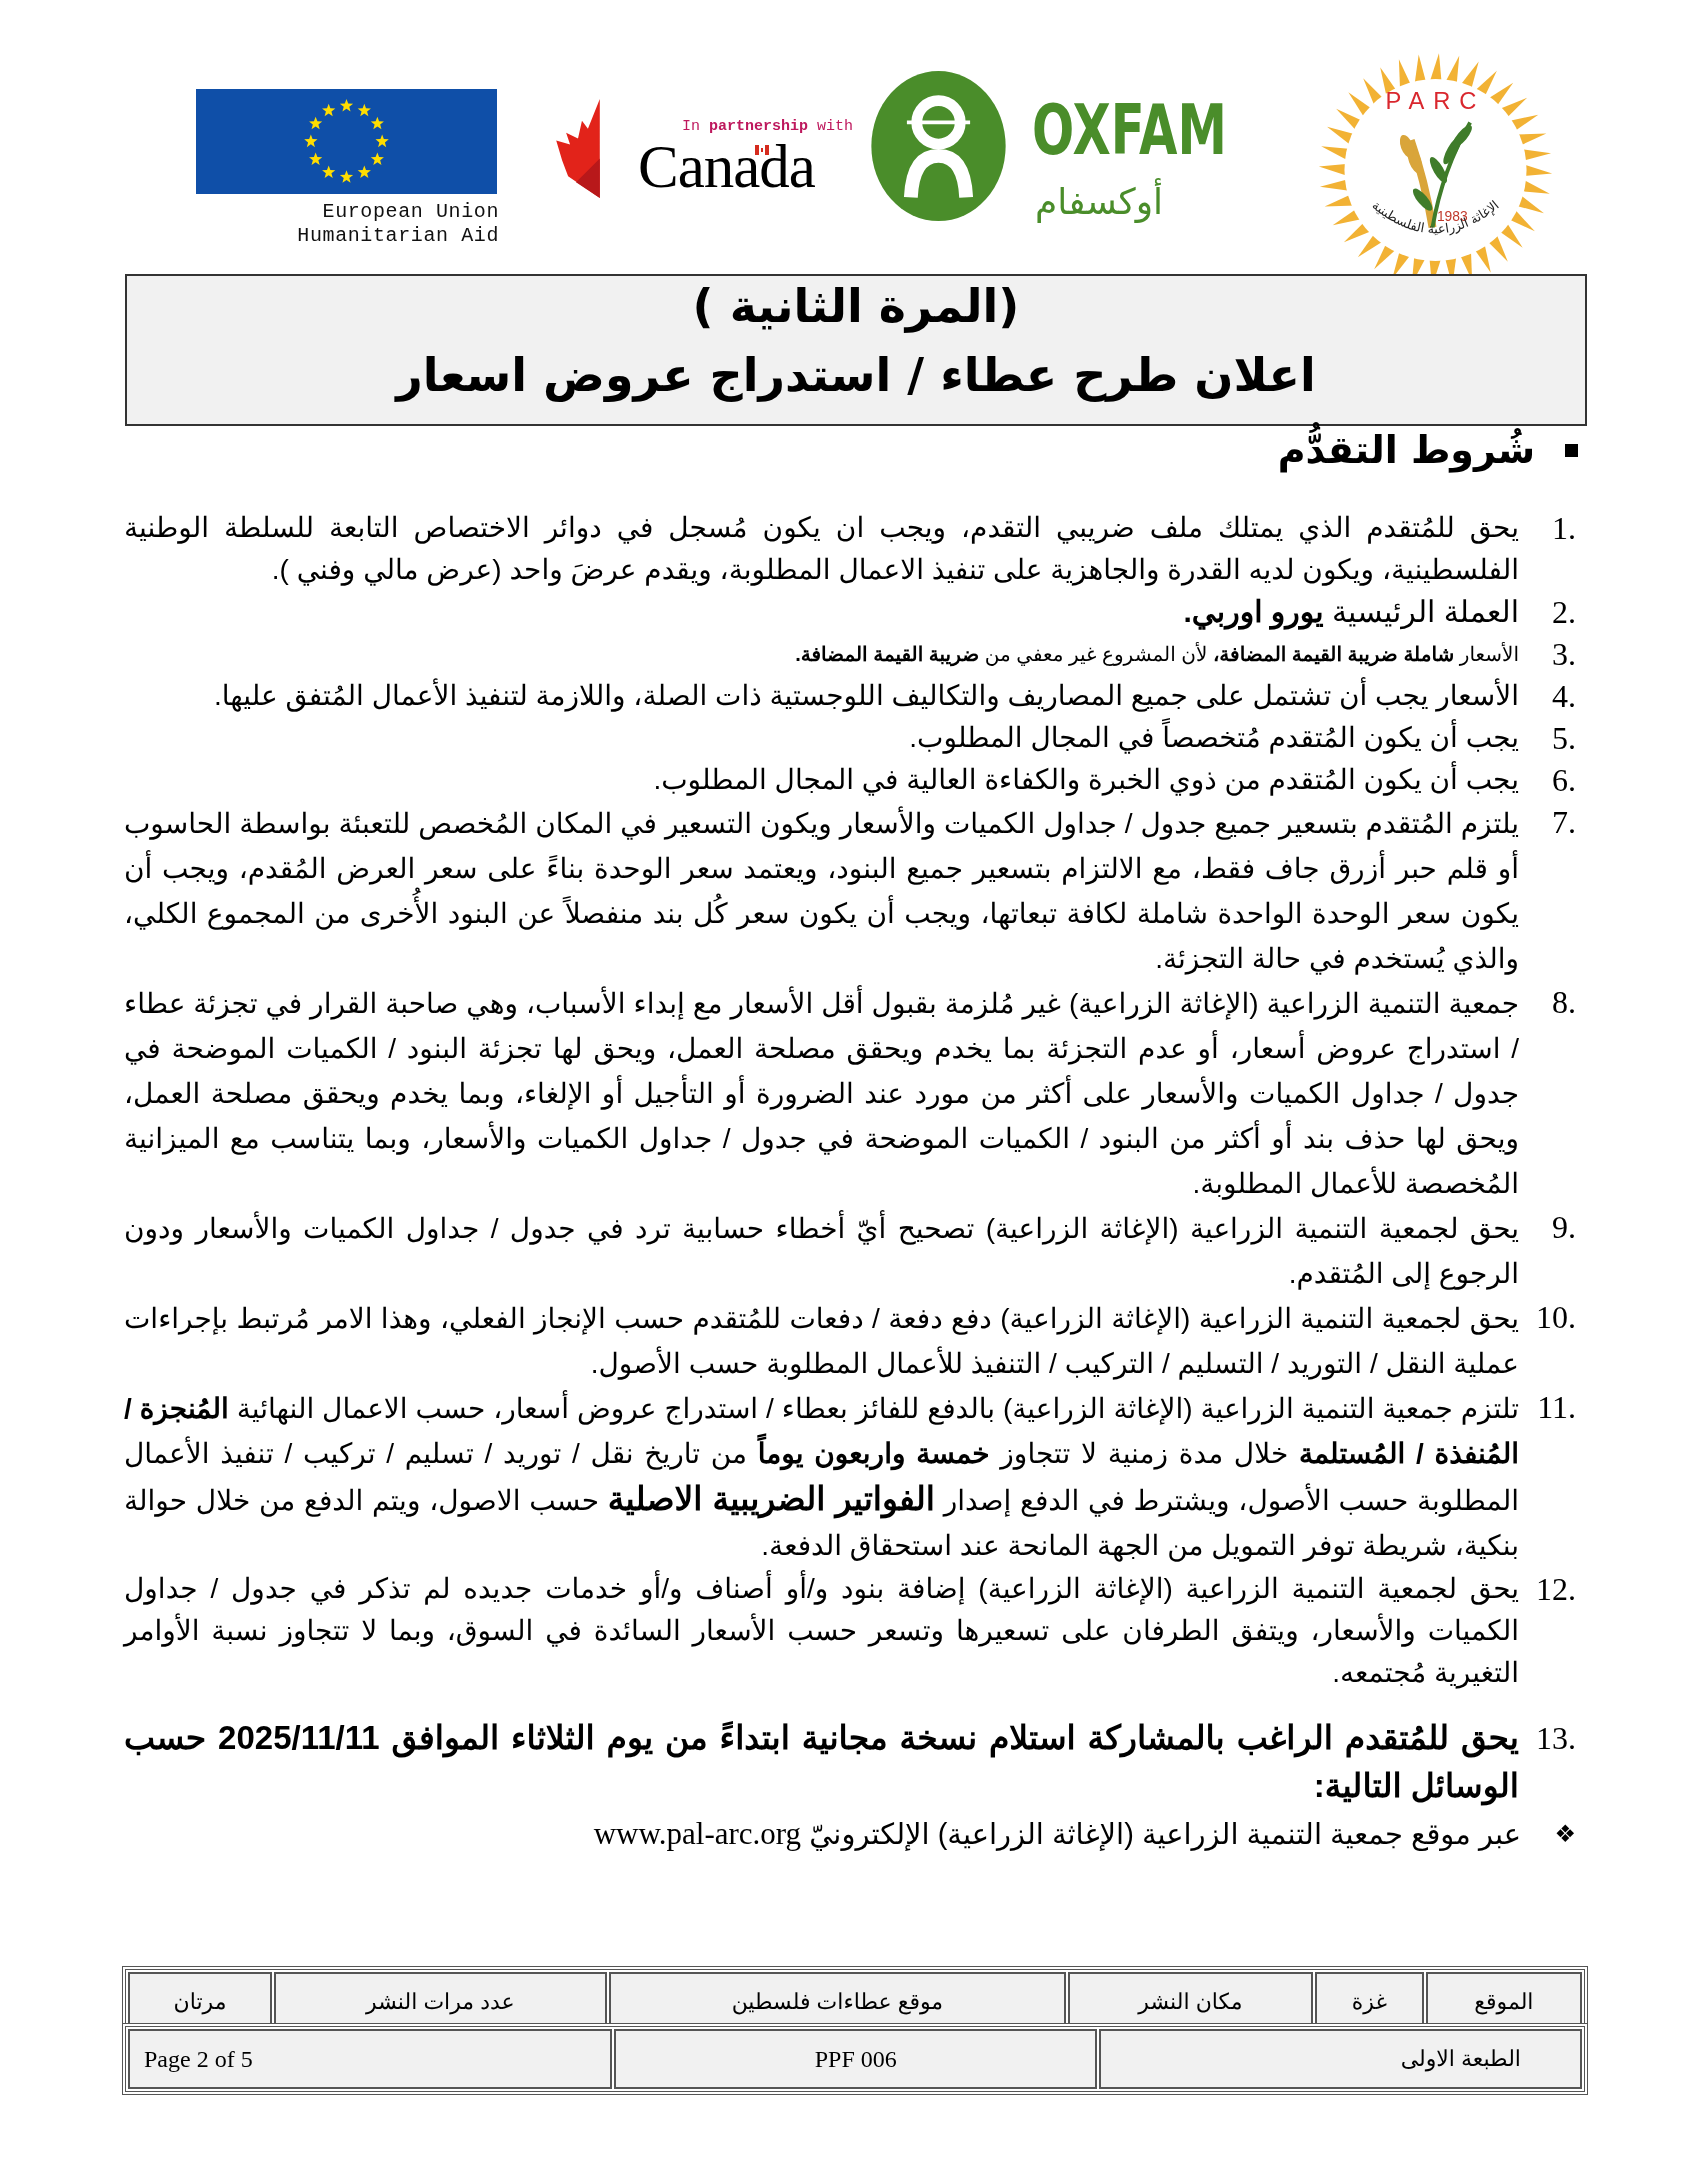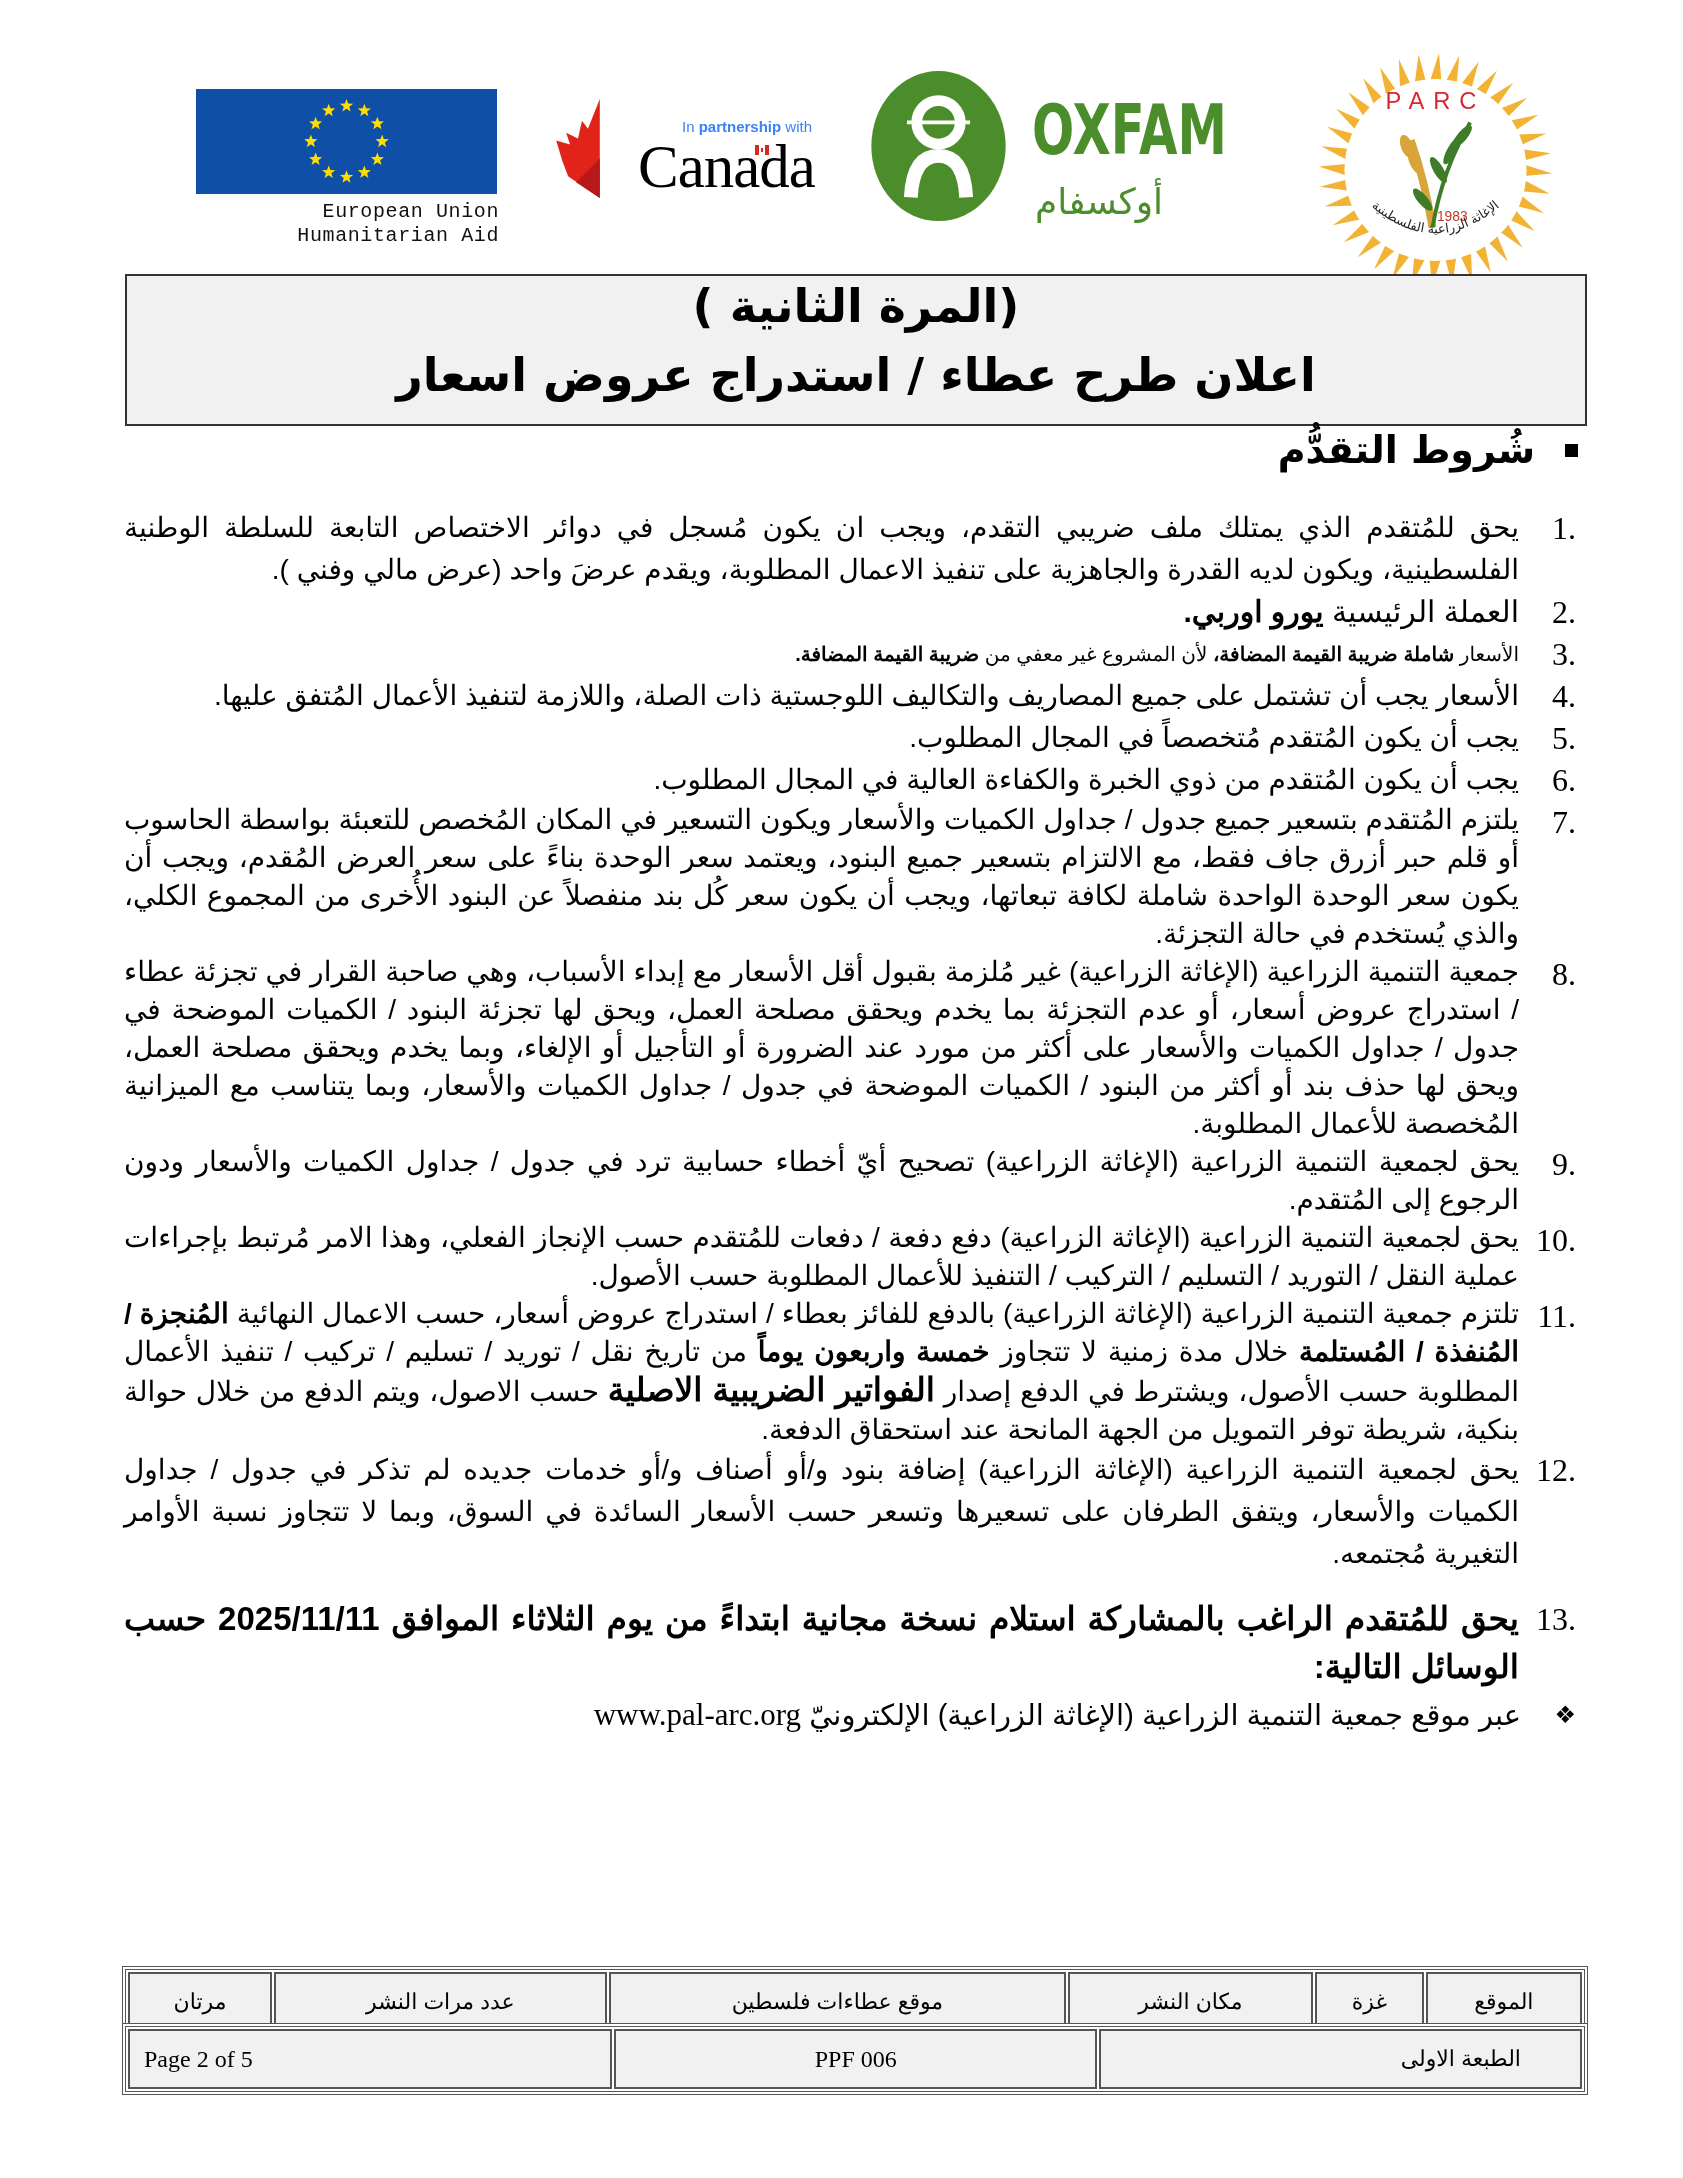--- a/index.html
+++ b/index.html
@@ -9,21 +9,21 @@
   
   .logo { position:absolute; }
   #eu-logo { left:196px; top:89px; width:303px; }
   #eu-flag { width:301px; height:105px; background:#0f4fa8; position:relative; }
   #eu-flag svg { position:absolute; left:0; top:0; }
   #eu-caption { text-align:right; font-family:Liberation Mono, monospace; font-size:20px;
                 line-height:24px; margin-top:6px; letter-spacing:0.6px; color:#111; }
 
   #canada-logo { left:556px; top:99px; width:297px; height:109px; }
   #canada-leaf { position:absolute; left:0; top:0; }
-  #canada-partner { position:absolute; left:126px; top:19px; font-size:15px; color:#3b82f6; white-space:nowrap; }
+  #canada-partner { position:absolute; left:126px; top:19px; font-size:15px; color:#be185d; white-space:nowrap;font-family:Liberation Mono, monospace; }
   #canada-partner b { font-weight:bold; }
   #canada-word { position:absolute; left:82px; top:33px; font-family:"Liberation Serif",serif;
                  font-size:61px; line-height:69px; letter-spacing:-1px; }
   #canada-flag { position:absolute; left:199px; top:46px; width:14px; height:10px; }
 
   #oxfam-logo { left:869px; top:71px; width:376px; height:158px; }
   #oxfam-circle { position:absolute; left:0; top:0; }
   #oxfam-word { position:absolute; left:163px; top:20px; font-family:"DejaVu Sans",sans-serif;
                 font-weight:bold; font-size:69px; color:#4a8d2a; letter-spacing:0px;
                 transform:scaleX(0.72); transform-origin:left top; line-height:79px; }
@@ -51,21 +51,21 @@
   .term-num { width:63px; flex:0 0 63px; font-family:"Liberation Serif",serif; font-size:32px;
               line-height:42px; text-align:right; direction:ltr; padding-right:8px; box-sizing:border-box; }
   .term-text { flex:1; font-family:"Liberation Sans",sans-serif; font-size:28px; line-height:42px;
                text-align:justify; text-align-last:right; padding-right:2px; }
   .term-text b { font-weight:bold; }
   .t2 .term-text { font-size:30px; }
   .t3 .term-text { font-size:20px; }
   .term.t13 { margin-top:20px; }
   .t13 .term-text { font-weight:bold; font-size:33px; line-height:48px; }
   .t13 .term-num { line-height:48px; }
-  .lh-tall .term-text { line-height:38px; }
+  .lh-tall .term-text { line-height:45px; }
 
   #channel { display:flex; align-items:center; margin-top:4px; }
   #channel-bullet { width:63px; flex:0 0 63px; text-align:right; font-size:24px; padding-right:8px; box-sizing:border-box; }
   #channel-text { font-family:"Liberation Sans",sans-serif; font-size:29px; line-height:40px; }
   #channel-url { font-family:"Liberation Serif",serif; font-size:31px; }
 
   
   .ftable { position:absolute; left:122px; width:1466px; border:4px double #555; border-collapse:separate;
             border-spacing:2px; background:#fff; direction:rtl; }
   .ftable td { border:2px solid #555; background:#f1f1f1; text-align:center; height:40px;

